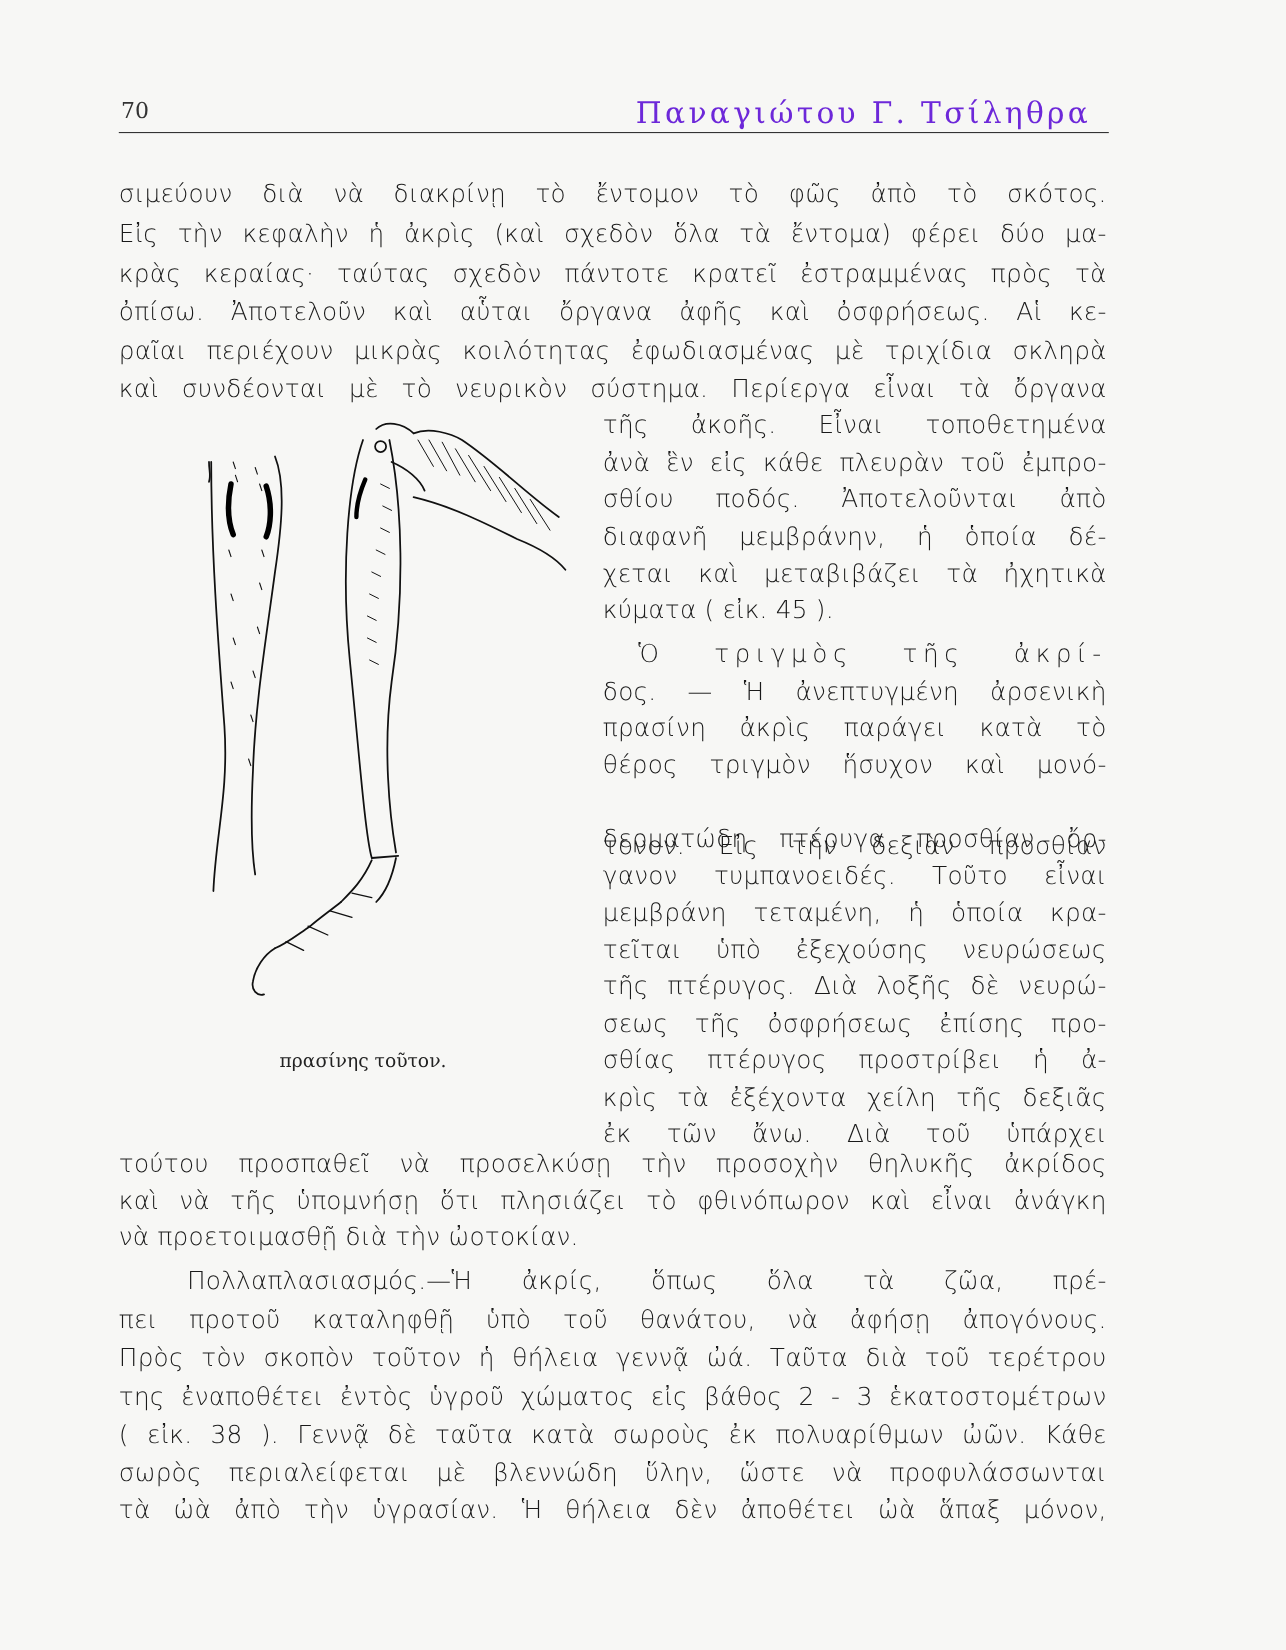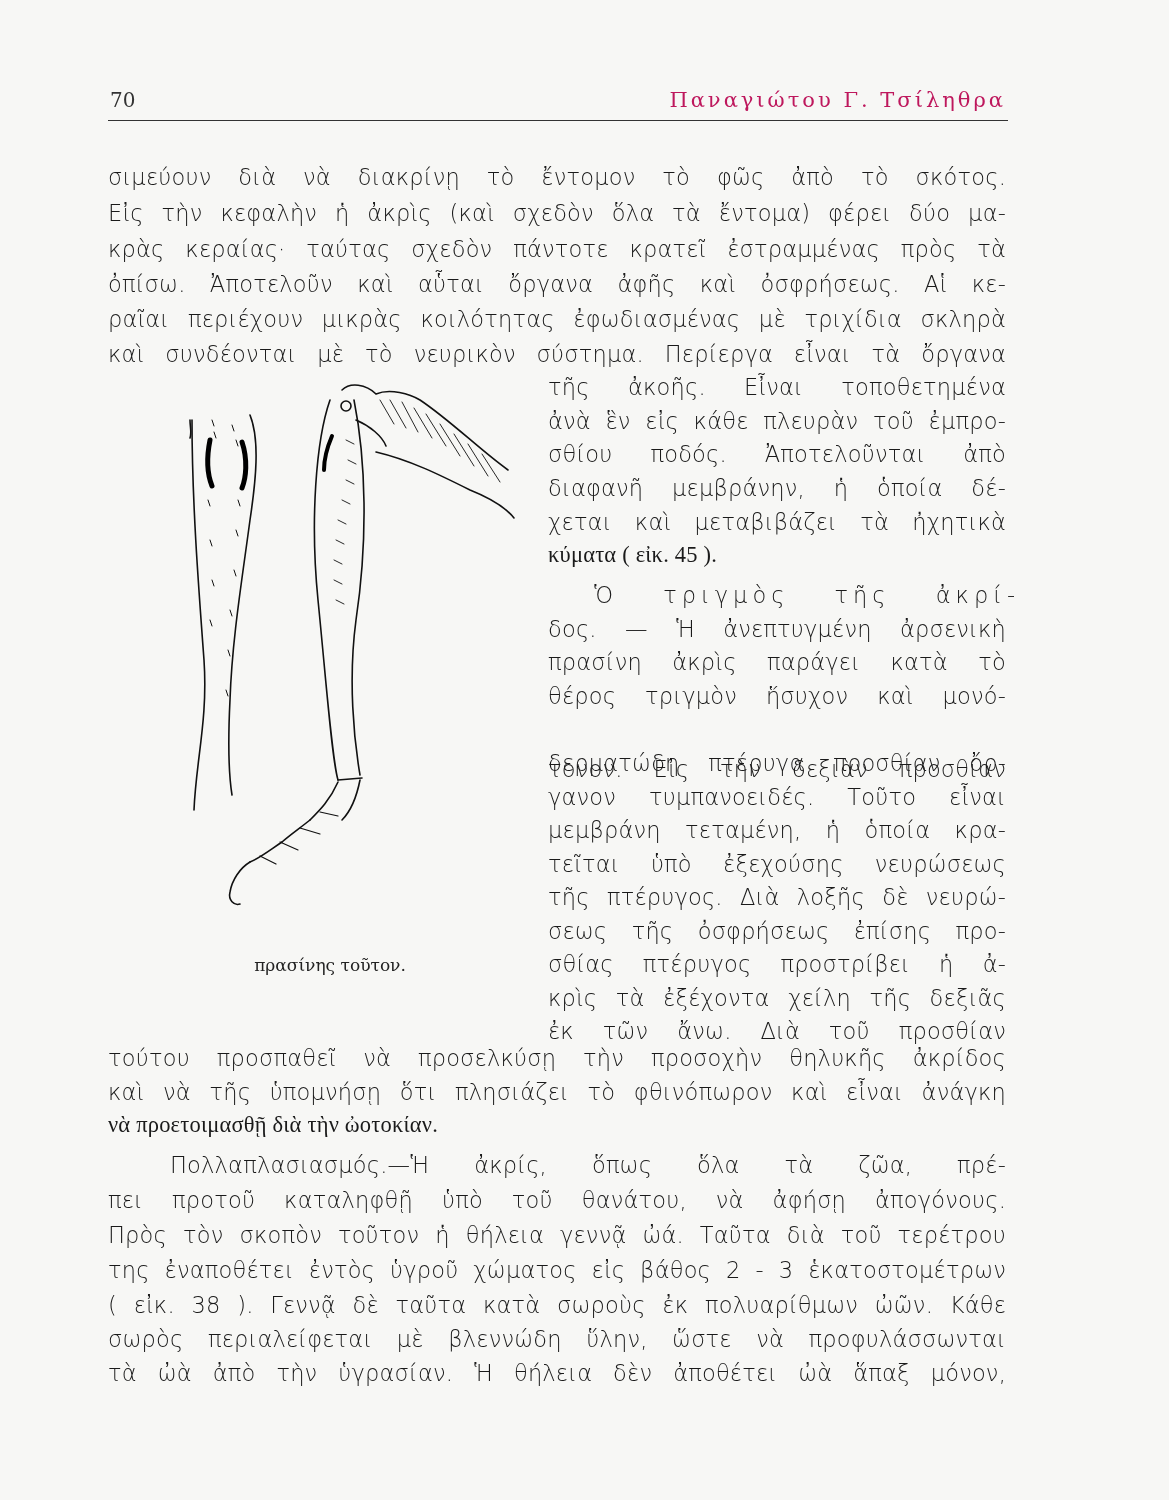--- a/index.html
+++ b/index.html
@@ -12,39 +12,39 @@
     font-family: "DejaVu Sans", sans-serif;
   }
   .header {
     position: absolute; left: 108px; top: 80px; width: 900px; height: 44px;
   }
   .page-number {
     position: absolute; left: 2px; top: 8px;
     font-family: "DejaVu Serif", serif; font-size: 20px; color: #333;
   }
   .running-head {
-    position: absolute; right: 2px; top: 8px;
-    font-family: "DejaVu Serif", serif; font-size: 21px; letter-spacing: 3px; color: #be185d;
+    position: absolute; right: 16px; top: 8px;
+    font-family: "DejaVu Serif", serif; font-size: 27px; letter-spacing: 3px; color: #6d28d9;
   }
   .header-rule {
     position: absolute; left: 0; right: 0; top: 40px; height: 1px; background: #333;
   }
   .line {
     position: absolute;
     font-size: 22.5px;
     line-height: 34px;
     white-space: nowrap;
     font-family: "DejaVu Sans", sans-serif;
     font-weight: 300;
     letter-spacing: 0.2px;
   }
   .full { left: 108px; width: 898px; text-align: justify; text-align-last: justify; }
   .narrow { left: 548px; width: 458px; text-align: justify; text-align-last: justify; }
-  .last { text-align-last: left; font-family: Liberation Serif, serif; }
-  .spaced { letter-spacing: 5px; margin-left: 14px; }
+  .last { text-align-last: left; }
+  .spaced { letter-spacing: 5px; }
   .figure {
     position: absolute; left: 170px; top: 380px; width: 360px; height: 560px;
   }
   .caption {
     position: absolute; left: 130px; top: 950px; width: 400px;
     text-align: center;
     font-family: "DejaVu Serif", serif; font-size: 17px; line-height: 30px; color: #222;
   }
 </style>
 </head>
@@ -75,21 +75,21 @@
 <div class="line narrow" style="top:679px">θέρος τριγμὸν ἥσυχον καὶ μονό-</div>
 <div class="line narrow" style="top:752px">τονον. Εἰς τὴν δεξιὰν προσθίαν</div>
 <div class="line narrow" style="top:746px">δερματώδη πτέρυγα προσθίαν ὄρ-</div>
 <div class="line narrow" style="top:780px">γανον τυμπανοειδές. Τοῦτο εἶναι</div>
 <div class="line narrow" style="top:813px">μεμβράνη τεταμένη, ἡ ὁποία κρα-</div>
 <div class="line narrow" style="top:847px">τεῖται ὑπὸ ἐξεχούσης νευρώσεως</div>
 <div class="line narrow" style="top:880px">τῆς πτέρυγος. Διὰ λοξῆς δὲ νευρώ-</div>
 <div class="line narrow" style="top:914px">σεως τῆς ὀσφρήσεως ἐπίσης προ-</div>
 <div class="line narrow" style="top:947px">σθίας πτέρυγος προστρίβει ἡ ἀ-</div>
 <div class="line narrow" style="top:981px">κρὶς τὰ ἐξέχοντα χείλη τῆς δεξιᾶς</div>
-<div class="line narrow" style="top:1014px">ἐκ τῶν ἄνω. Διὰ τοῦ προσθίαν</div>
+<div class="line narrow" style="top:1014px">ἐκ τῶν ἄνω. Διὰ τοῦ ὑπάρχει</div>
 
 <div class="figure">
   <svg width="360" height="560" viewBox="0 0 360 560">
     <g fill="none" stroke="#111" stroke-width="1.6" stroke-linecap="round">
 
       <path d="M22 40 C 22 120, 28 200, 34 280 C 38 340, 26 380, 24 430"></path>
       <path d="M80 35 C 90 60, 86 100, 80 140 C 72 200, 62 260, 60 320 C 58 360, 58 390, 62 415"></path>
       <path d="M20 40 C 20 48, 22 52, 20 58"></path>
 
       <path d="M42 40 L 44 46 M 44 52 L 46 58 M 38 120 L 40 126 M 40 160 L 42 166 M 42 200 L 44 206 M 40 240 L 42 246" stroke-width="1"></path>

